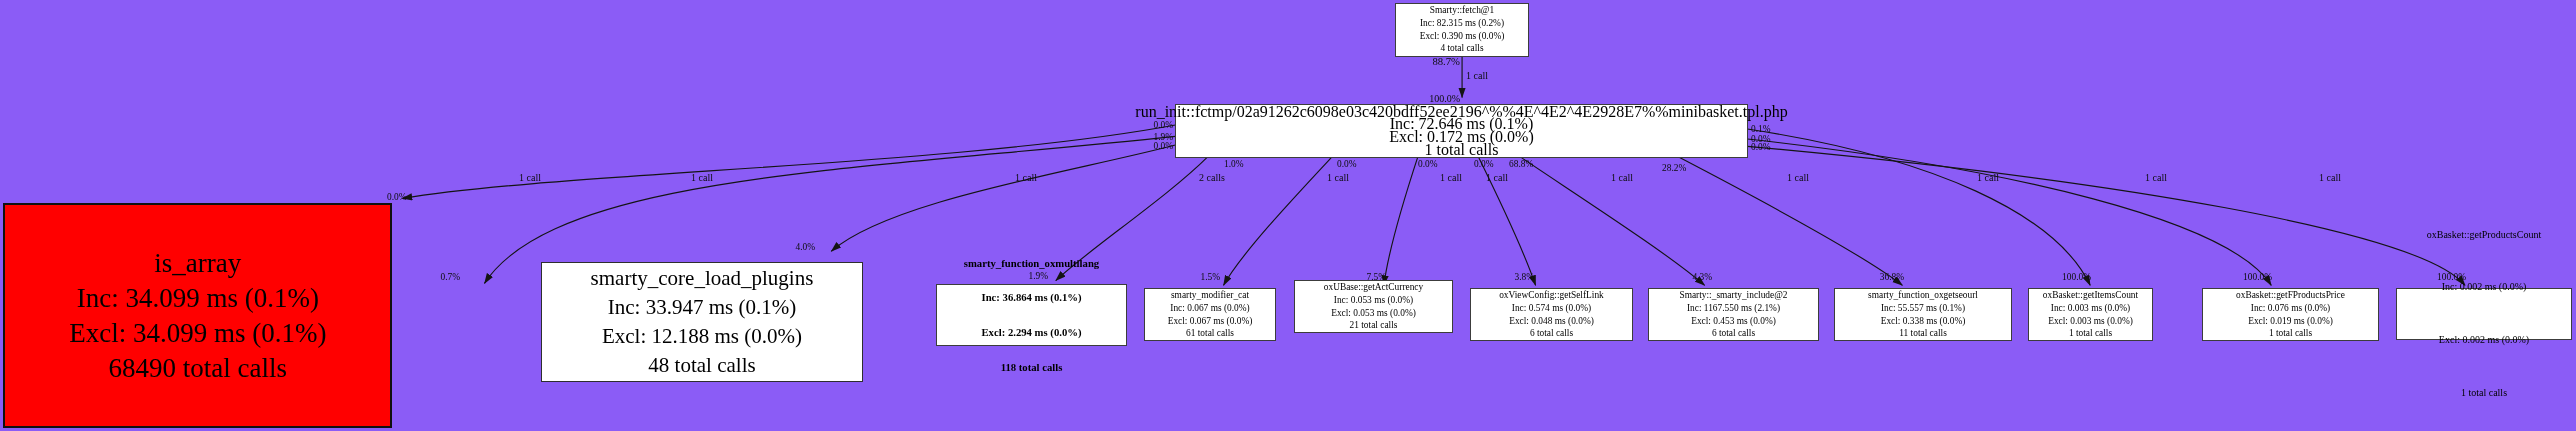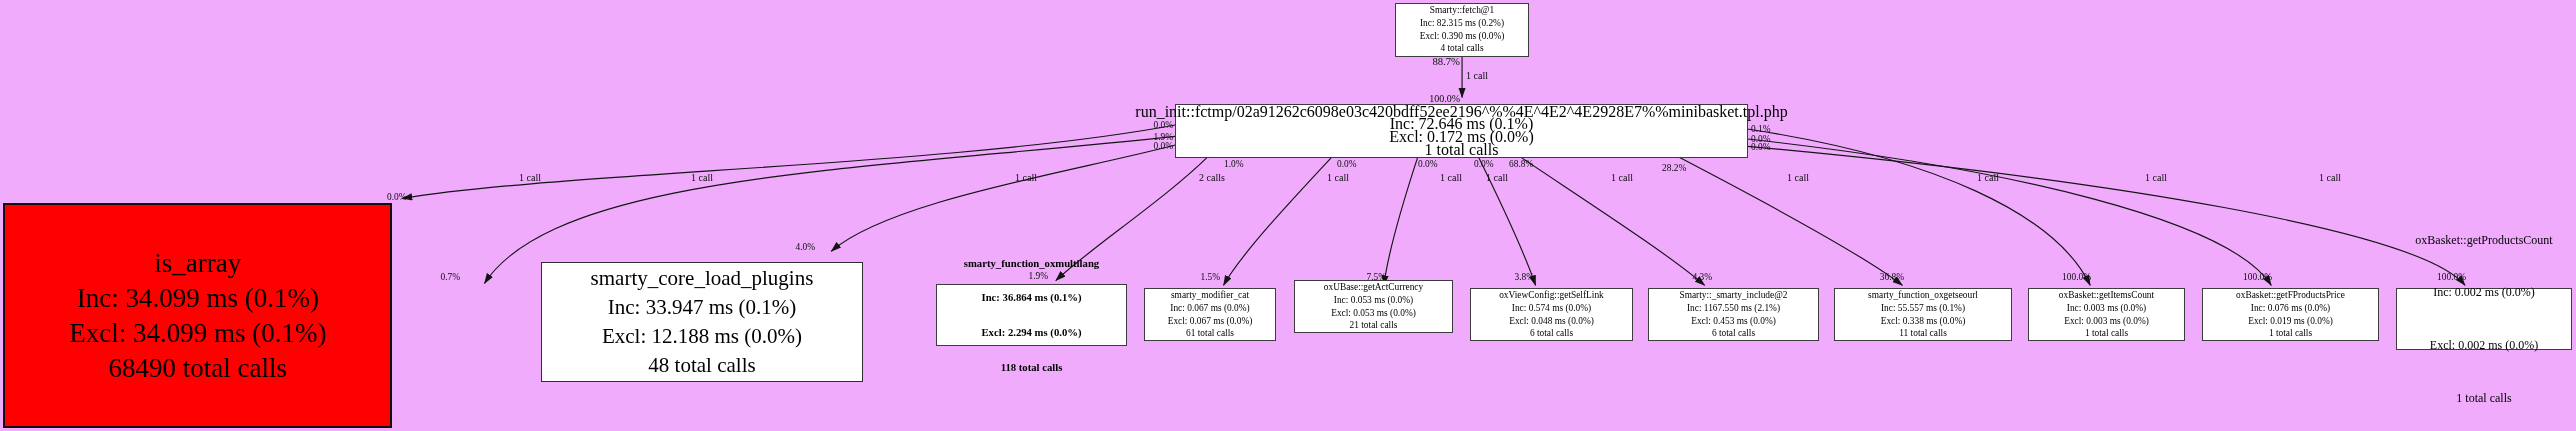--- a/index.html
+++ b/index.html
@@ -1,16 +1,16 @@
 <!DOCTYPE html>
 <html style="font-size:10.7px"><head>
 <meta charset="utf-8">
 <style>
   html,body{margin:0;padding:0;background:#ffffff;}
-  .canvas{position:relative;width:2576px;height:431px;background:#f0abfc;
+  .canvas{position:relative;width:2576px;height:431px;background:#8b5cf6;
           font-family:"Liberation Serif", serif;color:#000;overflow:hidden;}
   svg.edges{position:absolute;left:0;top:0;width:2576px;height:431px;}
   .node{position:absolute;box-sizing:border-box;background:#ffffff;border:1.3px solid #3c3c3c;
         display:flex;flex-direction:column;justify-content:center;align-items:center;
         text-align:center;}
   .node .t{white-space:nowrap;line-height:inherit;}
   .node.hot{background:#ff0000;border:2px solid #101010;}
   .node.big{border:1.3px solid #2e2e2e;}
   .node.bold{font-weight:bold;gap:20px;}
   .lab{position:absolute;white-space:nowrap;color:#0c0c0c;font-size:9.4px;line-height:10px;}
@@ -109,35 +109,35 @@
     <div class="t">6 total calls</div>
   </div>
 
   <div class="node" style="left:1834px;top:288px;width:178px;height:53px;font-size:9.4px;line-height:12.7px;">
     <div class="t">smarty_function_oxgetseourl</div>
     <div class="t">Inc: 55.557 ms (0.1%)</div>
     <div class="t">Excl: 0.338 ms (0.0%)</div>
     <div class="t">11 total calls</div>
   </div>
 
-  <div class="node" style="left:2028px;top:288px;width:157px;height:53px;font-size:9.4px;line-height:12.7px;">
+  <div class="node" style="left:2028px;top:288px;width:125px;height:53px;font-size:9.4px;line-height:12.7px;">
     <div class="t">oxBasket::getItemsCount</div>
     <div class="t">Inc: 0.003 ms (0.0%)</div>
     <div class="t">Excl: 0.003 ms (0.0%)</div>
     <div class="t">1 total calls</div>
   </div>
 
   <div class="node" style="left:2202px;top:288px;width:177px;height:53px;font-size:9.4px;line-height:12.7px;">
     <div class="t">oxBasket::getFProductsPrice</div>
     <div class="t">Inc: 0.076 ms (0.0%)</div>
     <div class="t">Excl: 0.019 ms (0.0%)</div>
     <div class="t">1 total calls</div>
   </div>
 
-  <div class="node" style="left:2396px;top:288px;width:176px;height:62px;font-size:12px;line-height:12.7px;gap:40px;">
+  <div class="node" style="left:2396px;top:288px;width:176px;height:52px;font-size:10px;line-height:12.7px;gap:40px;">
     <div class="t">oxBasket::getProductsCount</div>
     <div class="t">Inc: 0.002 ms (0.0%)</div>
     <div class="t">Excl: 0.002 ms (0.0%)</div>
     <div class="t">1 total calls</div>
   </div>
 
   <span class="lab r call" style="left:1460px;top:56px;font-size:10.7px;">88.7%</span>
   <span class="lab call" style="left:1466px;top:71px;">1 call</span>
   <span class="lab r call" style="left:1460px;top:94px;">100.0%</span>
 

